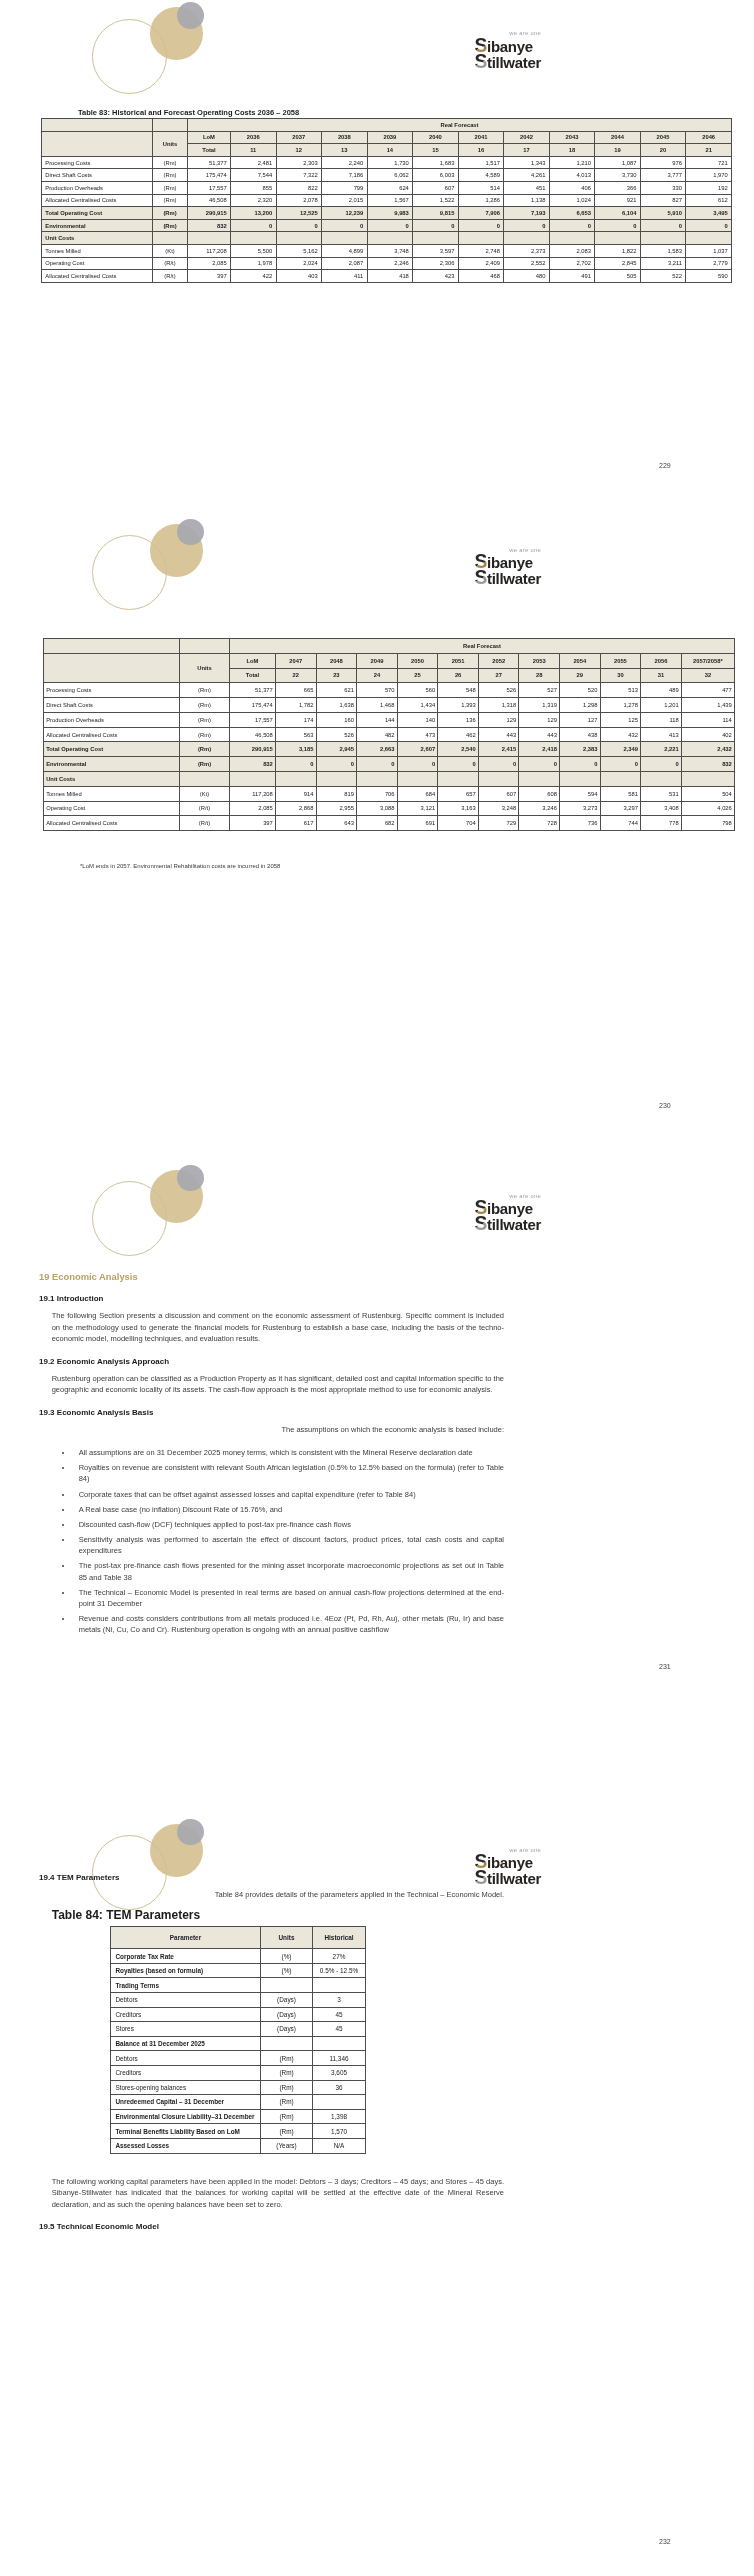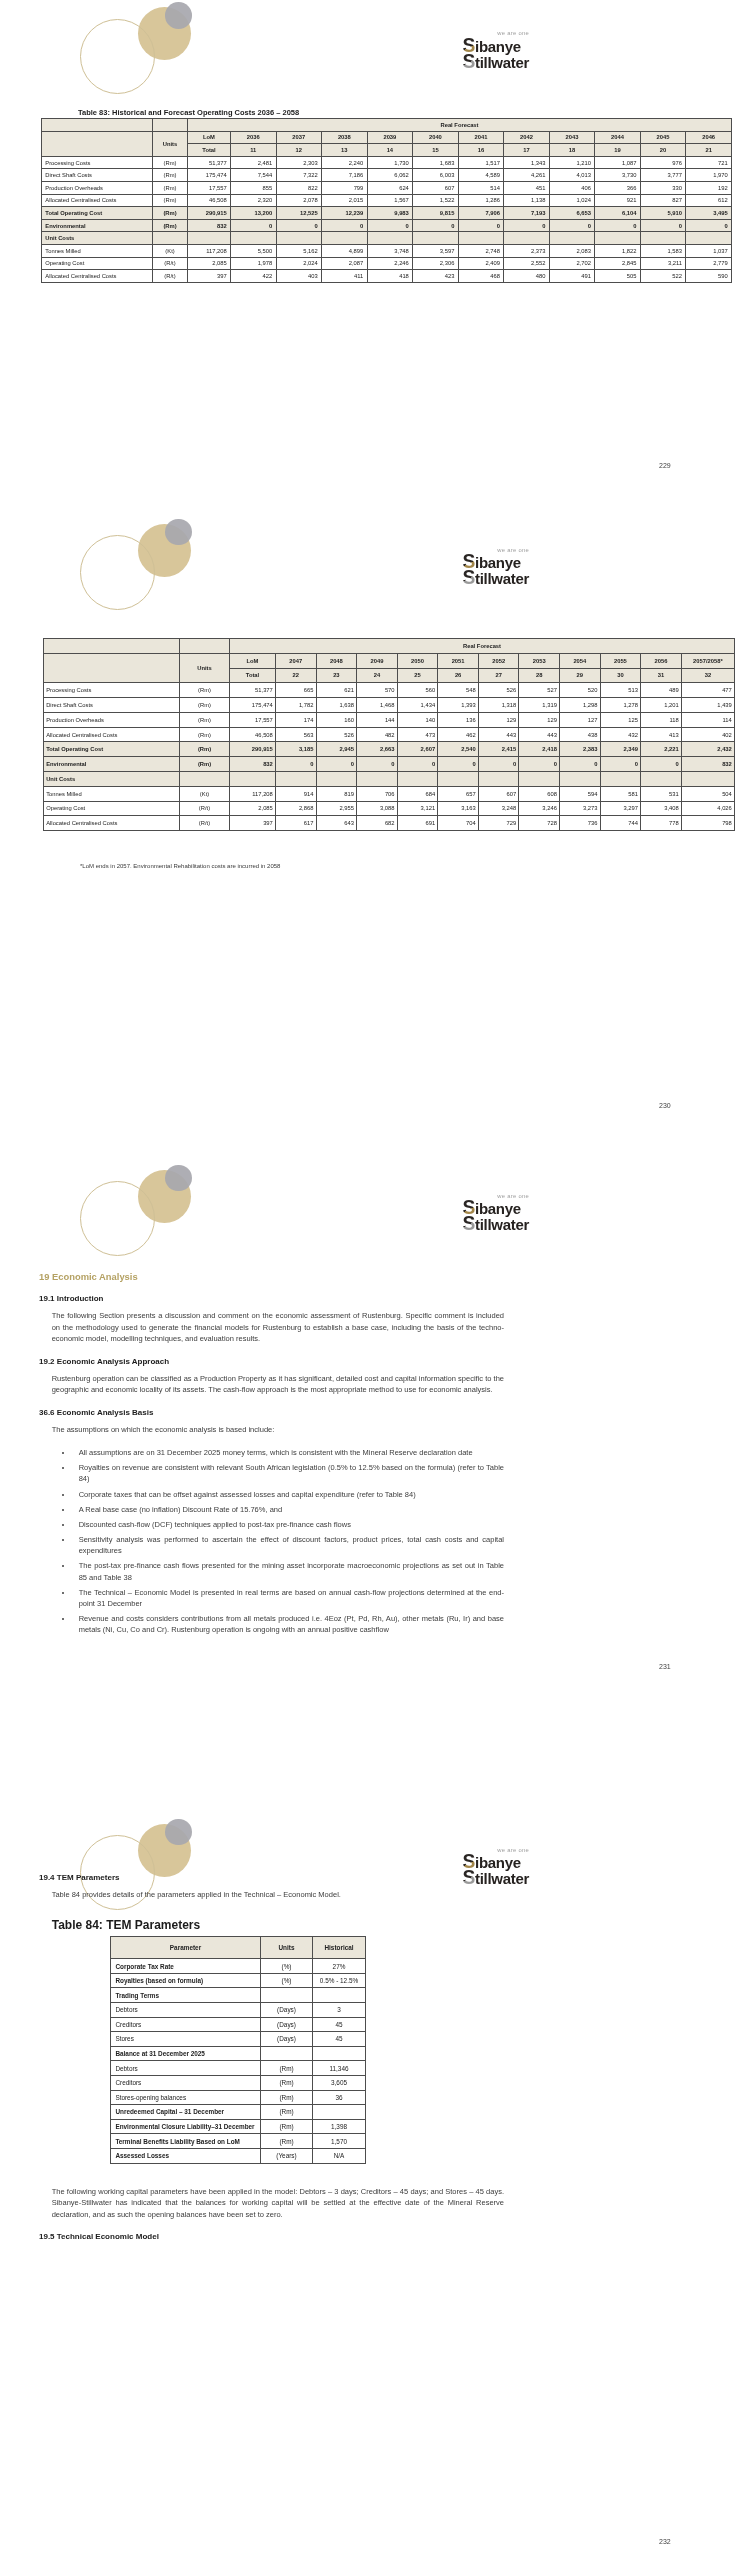--- a/index.html
+++ b/index.html
@@ -1,21 +1,21 @@
 <!DOCTYPE html>
 <html style="font-size:8.8px"><head>
 <meta charset="utf-8">
 <style>
   *{margin:0;padding:0;box-sizing:border-box}
   html,body{background:#ffffff}
   body{font-family:"Liberation Sans",sans-serif;color:#333}
   .doc{position:relative;width:754px;height:2576px;background:#fff;overflow:hidden}
 
   
-  .hdr{position:absolute;left:4px;width:606px;height:111px;overflow:visible}
+  .hdr{position:absolute;left:16px;width:606px;height:111px;overflow:visible}
   .c-tan{position:absolute;left:134px;top:2.8px;width:53px;height:53px;border-radius:50%;background:#d8c69a}
   .c-gray{position:absolute;left:161px;top:-2.2px;width:26.5px;height:26.5px;border-radius:50%;background:#a7a7ae;opacity:.92}
   .c-outline{position:absolute;left:76px;top:14.4px;width:75px;height:75px;border-radius:50%;border:0.6px solid #cfc096;background:transparent}
   .logo{position:absolute;right:81px;top:26.5px;line-height:1}
   .logo .tagline{font-size:5.8px;color:#9e9e9e;text-align:right;letter-spacing:0.3px;margin-bottom:1.1px}
   .logo .l1,.logo .l2{font-weight:bold;font-size:15px;color:#262220;letter-spacing:-0.3px;line-height:.82;white-space:nowrap}
   .logo .ls{font-size:19.3px;font-weight:bold;background:linear-gradient(155deg,#2a2624 58%,#a3874a 58%);-webkit-background-clip:text;background-clip:text;color:transparent}
   .logo .ls2{background:linear-gradient(155deg,#2a2624 55%,#9a9a9a 55%);-webkit-background-clip:text;background-clip:text;color:transparent}
   @supports not ((-webkit-background-clip:text) or (background-clip:text)){.logo .ls,.logo .ls2{color:#2a2624;background:none}}
 
@@ -33,21 +33,21 @@
   .t2 table.cost th,.t2 table.cost td{padding:3.9px 2.2px}
   col.cl1{width:111px}col.cu1{width:35px}col.cm1{width:43px}
   col.cl2{width:136px}col.cu2{width:50px}col.cm2{width:46px}col.cyl{width:53px}
   .footnote{position:absolute;font-size:6px;color:#3a3a3a}
 
   
   .content{position:absolute;width:465px}
   .main-h{font-size:9.4px;font-weight:bold;color:#b5a264;margin:0 0 12px 0}
   .content h2{font-size:8px;font-weight:bold;color:#1c1c1c;margin:0 0 7.2px 0}
   .content p{font-size:7.5px;line-height:1.55;text-align:justify;color:#3c3c3c;margin:0 0 11.6px 12.7px}
-  .content p.intro{text-align:left}
+  .content p.intro{text-align:right}
   .content ul{margin:1.1px 0 0 26.5px;padding-left:7.7px}
   .content li{font-size:7.5px;line-height:1.5;text-align:justify;color:#3c3c3c;margin-bottom:3.9px;padding-left:5.5px}
   .tcap{font-size:12px;font-weight:bold;color:#1c1c1c;margin:0 0 4.4px 12.7px}
 
   
   .paramwrap{margin:0 0 22px 71px;width:255px}
   table.param{border-collapse:collapse;table-layout:fixed;width:100%;font-size:6.4px;color:#222}
   table.param th,table.param td{border:0.6px solid #4d4d4d;padding:3.3px 4.4px;vertical-align:middle}
   table.param thead th{background:#eae6da;font-weight:bold;text-align:center;height:22px}
   table.param td.p{text-align:left}
@@ -538,21 +538,21 @@
       <div class="l2"><span class="ls ls2">S</span><span>tillwater</span></div>
     </div>
   </div>
 
   <div class="content" style="left:39px;top:1271px">
     <div class="main-h">19 Economic Analysis</div>
     <h2>19.1  Introduction</h2>
     <p>The following Section presents a discussion and comment on the economic assessment of Rustenburg. Specific comment is included on the methodology used to generate the financial models for Rustenburg to establish a base case, including the basis of the techno-economic model, modelling techniques, and evaluation results.</p>
     <h2>19.2  Economic Analysis Approach</h2>
     <p>Rustenburg operation can be classified as a Production Property as it has significant, detailed cost and capital information specific to the geographic and economic locality of its assets. The cash-flow approach is the most appropriate method to use for economic analysis.</p>
-    <h2>36.6  Economic Analysis Basis</h2>
+    <h2>19.3  Economic Analysis Basis</h2>
     <p class="intro">The assumptions on which the economic analysis is based include:</p>
     <ul id="bullets">
         <li>All assumptions are on 31 December 2025 money terms, which is consistent with the Mineral Reserve declaration date</li>
         <li>Royalties on revenue are consistent with relevant South African legislation (0.5% to 12.5% based on the formula) (refer to Table 84)</li>
         <li>Corporate taxes that can be offset against assessed losses and capital expenditure (refer to Table 84)</li>
         <li>A Real base case (no inflation) Discount Rate of 15.76%, and</li>
         <li>Discounted cash-flow (DCF) techniques applied to post-tax pre-finance cash flows</li>
         <li>Sensitivity analysis was performed to ascertain the effect of discount factors, product prices, total cash costs and capital expenditures</li>
         <li>The post-tax pre-finance cash flows presented for the mining asset incorporate macroeconomic projections as set out in Table 85 and Table 38</li>
         <li>The Technical – Economic Model is presented in real terms are based on annual cash-flow projections determined at the end-point 31 December</li>
@@ -567,21 +567,21 @@
     <div class="c-outline"></div>
     <div class="logo">
       <div class="tagline">we are one</div>
       <div class="l1"><span class="ls">S</span><span>ibanye</span></div>
       <div class="l2"><span class="ls ls2">S</span><span>tillwater</span></div>
     </div>
   </div>
 
   <div class="content" style="left:39px;top:1873px">
     <h2>19.4  TEM Parameters</h2>
-    <p class="intro" style="margin-bottom:17px">Table 84 provides details of the parameters applied in the Technical – Economic Model.</p>
+    <p class="intro" style="margin-bottom:7px">Table 84 provides details of the parameters applied in the Technical – Economic Model.</p>
     <div class="tcap">Table 84: TEM Parameters</div>
     <div class="paramwrap">
       <table class="param" id="t84">
           <colgroup>
             <col class="pc1">
             <col class="pc2">
             <col class="pc3">
           </colgroup>
           <thead>
             <tr>

